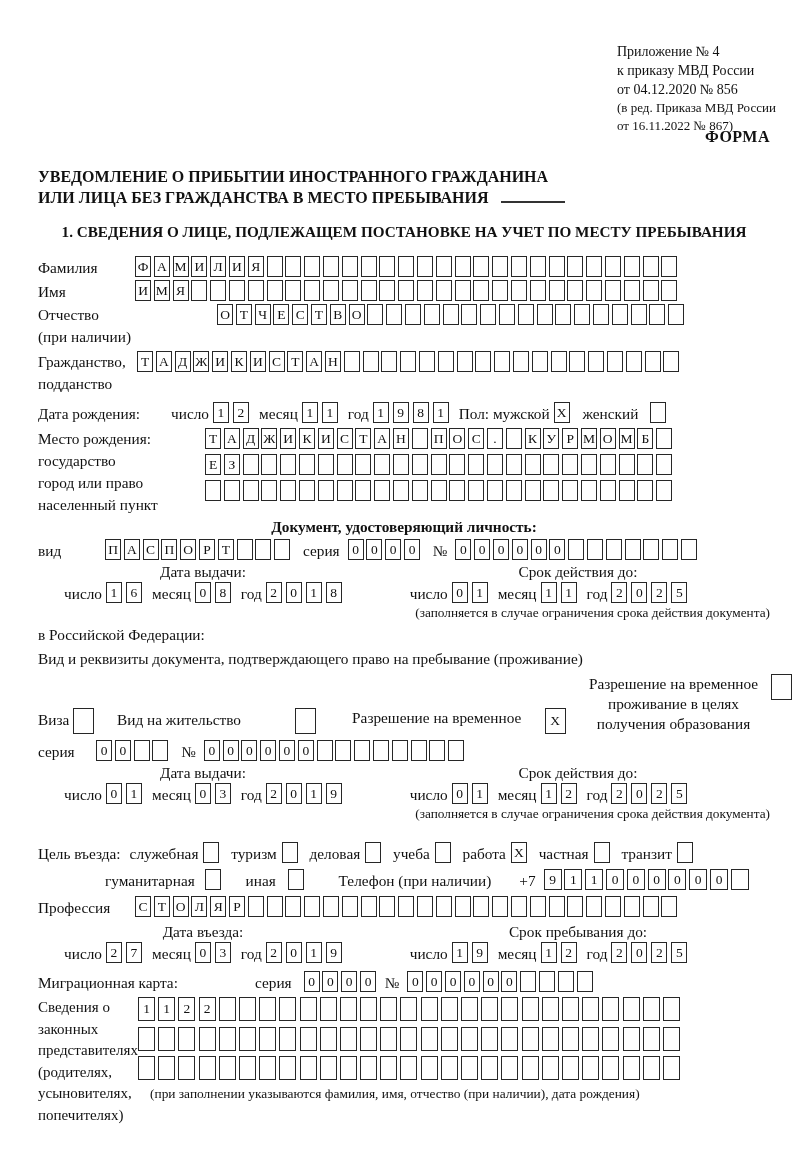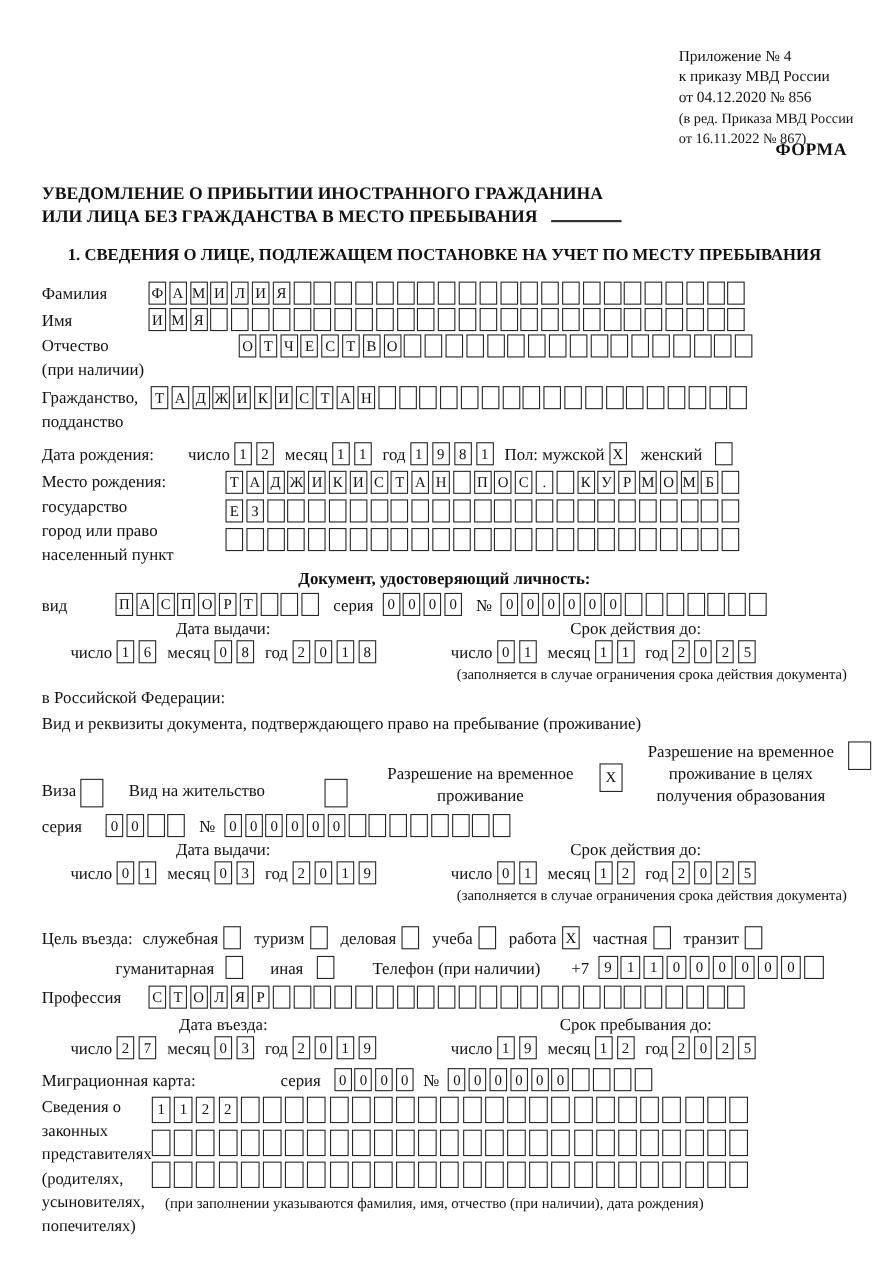--- a/index.html
+++ b/index.html
@@ -449,21 +449,20 @@
     </div>
     <div class="opt gapA">
       <span class="sl">Вид на жительство</span>
       <div class="boxes cbx" style="margin-left:10px">
           <span class="box"></span>
         </div>
     </div>
     <div class="opt gapB">
       <div class="tc" style="width:200px">
         <div>Разрешение на временное</div>
-        <div>проживание</div>
       </div>
       <div class="boxes cbx" style="margin-left:8px">
           <span class="box">X</span>
         </div>
     </div>
     <div class="opt gapC">
       <div class="tc" style="width:178px">
         <div>Разрешение на временное</div>
         <div>проживание в целях</div>
         <div>получения образования</div>

